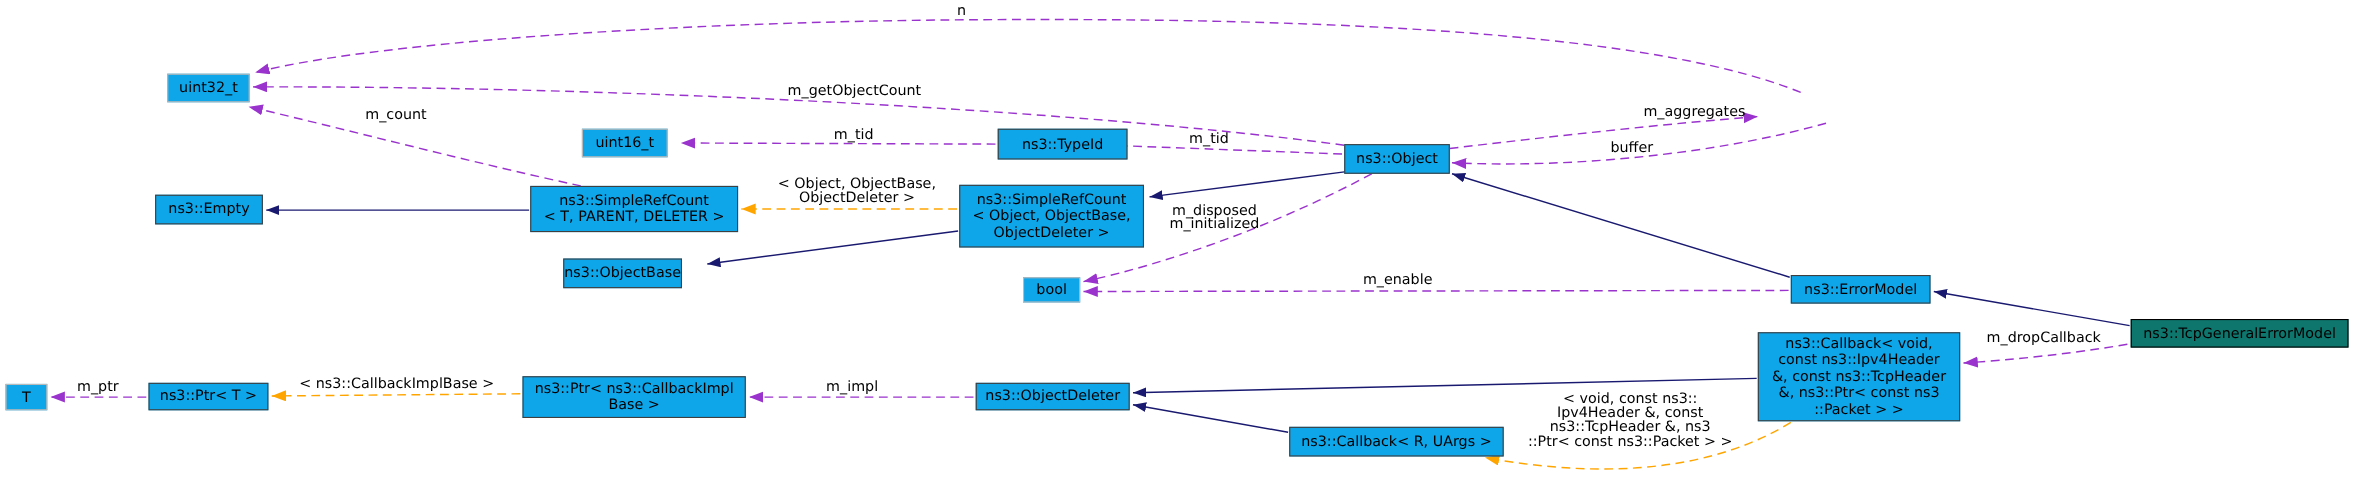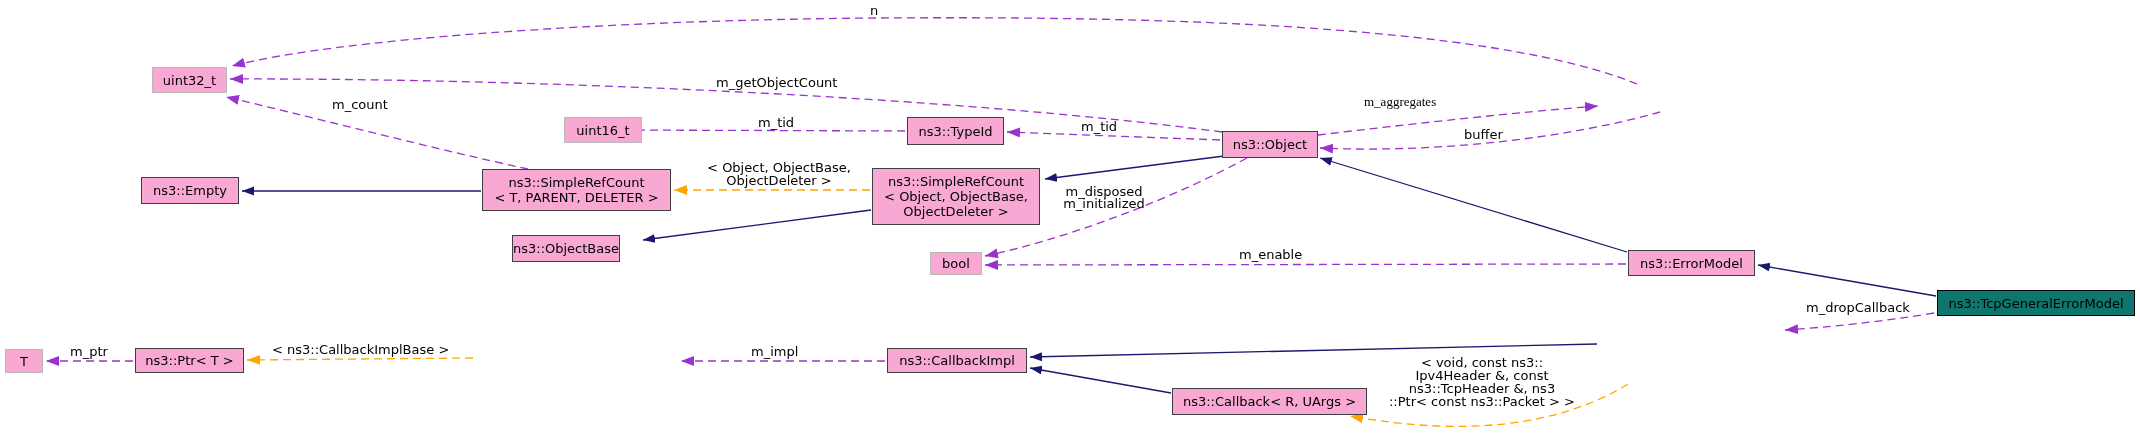--- a/index.html
+++ b/index.html
@@ -7,21 +7,21 @@
     position:relative;
     width:2140px;height:434px;
     background:#ffffff;
     font-family:"DejaVu Sans","Liberation Sans",sans-serif;
     overflow:hidden;
   }
   #edges{position:absolute;left:0;top:0;width:2140px;height:434px;}
   .node{
     position:absolute;
     display:flex;align-items:center;justify-content:center;
-    background:#f9a8d4;
+    background:#0ea5e9;
     border:1.4px solid #3f3f3f;
     color:#000000;
     font-size:13px;line-height:15px;
     text-align:center;white-space:pre-line;
     box-sizing:border-box;
     cursor:pointer;
   }
   .node.external{border-color:#b9b9b9;}
   .node.highlight{background:#0f766e;border-color:#000000;border-width:1.6px;}
   .elabel{
@@ -77,65 +77,72 @@
 
     <g stroke="#ffa500" stroke-width="1.3" fill="none" stroke-dasharray="8,5">
       <path d="M 870,190 L 674,190" marker-end="url(#arrow-orange)"></path>
       <path d="M 473,358 L 247,360" marker-end="url(#arrow-orange)"></path>
       <path d="M 1628,384 C 1560,426 1465,437 1350,416" marker-end="url(#arrow-orange)"></path>
     </g>
   </svg>
 
   <div class="node external" style="left:152px;top:67px;width:75px;height:26px;">uint32_t</div>
 
-  <div class="node external" style="left:564px;top:117px;width:78px;height:26px;">uint16_t</div>
+  <div class="node external" style="left:529px;top:117px;width:78px;height:26px;">uint16_t</div>
 
   <div class="node" style="left:141px;top:177px;width:98px;height:27px;">ns3::Empty</div>
 
   <div class="node" style="left:482px;top:169px;width:189px;height:42px;">ns3::SimpleRefCount
 &lt; T, PARENT, DELETER &gt;</div>
 
   <div class="node" style="left:512px;top:235px;width:108px;height:27px;">ns3::ObjectBase</div>
 
   <div class="node" style="left:872px;top:168px;width:168px;height:57px;">ns3::SimpleRefCount
 &lt; Object, ObjectBase,
 ObjectDeleter &gt;</div>
 
-  <div class="node" style="left:907px;top:117px;width:97px;height:28px;">ns3::TypeId</div>
+  <div class="node" style="left:907px;top:117px;width:118px;height:28px;">ns3::TypeId</div>
 
   <div class="node" style="left:1222px;top:131px;width:96px;height:27px;">ns3::Object</div>
 
 
   <div class="node external" style="left:930px;top:252px;width:52px;height:23px;">bool</div>
 
   <div class="node" style="left:1628px;top:250px;width:127px;height:26px;">ns3::ErrorModel</div>
 
   <div class="node highlight" style="left:1937px;top:290px;width:198px;height:26px;">ns3::TcpGeneralErrorModel</div>
 
   <div class="node external" style="left:5px;top:349px;width:38px;height:24px;">T</div>
 
   <div class="node" style="left:135px;top:348px;width:109px;height:25px;">ns3::Ptr&lt; T &gt;</div>
 
+  <div class="node" style="left:475px;top:342px;width:203px;height:38px;">ns3::Ptr&lt; ns3::CallbackImpl
+Base &gt;</div>
 
-  <div class="node" style="left:887px;top:348px;width:140px;height:25px;">ns3::CallbackImpl</div>
+  <div class="node" style="left:887px;top:348px;width:140px;height:25px;">ns3::ObjectDeleter</div>
 
   <div class="node" style="left:1172px;top:388px;width:195px;height:27px;">ns3::Callback&lt; R, UArgs &gt;</div>
 
+  <div class="node" style="left:1598px;top:302px;width:184px;height:81px;line-height:15px;">ns3::Callback&lt; void,
+const ns3::Ipv4Header
+&amp;, const ns3::TcpHeader
+&amp;, ns3::Ptr&lt; const ns3
+::Packet &gt; &gt;</div>
 
   <div class="elabel" style="left:870px;top:4px;">n</div>
 
   <div class="elabel" style="left:716px;top:76px;">m_getObjectCount</div>
 
   <div class="elabel" style="left:332px;top:98px;">m_count</div>
 
   <div class="elabel" style="left:758px;top:116px;">m_tid</div>
 
   <div class="elabel" style="left:1081px;top:120px;">m_tid</div>
 
-  <div class="elabel" style="left:1364px;top:95px;font-family:Liberation Serif, serif;">m_aggregates</div>
+  <div class="elabel" style="left:1494px;top:95px;">m_aggregates</div>
 
   <div class="elabel" style="left:1464px;top:128px;">buffer</div>
 
   <div class="elabel two" style="left:1050px;top:186px;width:108px;">m_disposed
 m_initialized</div>
 
   <div class="elabel" style="left:1239px;top:248px;">m_enable</div>
 
   <div class="elabel" style="left:1806px;top:301px;">m_dropCallback</div>
 

